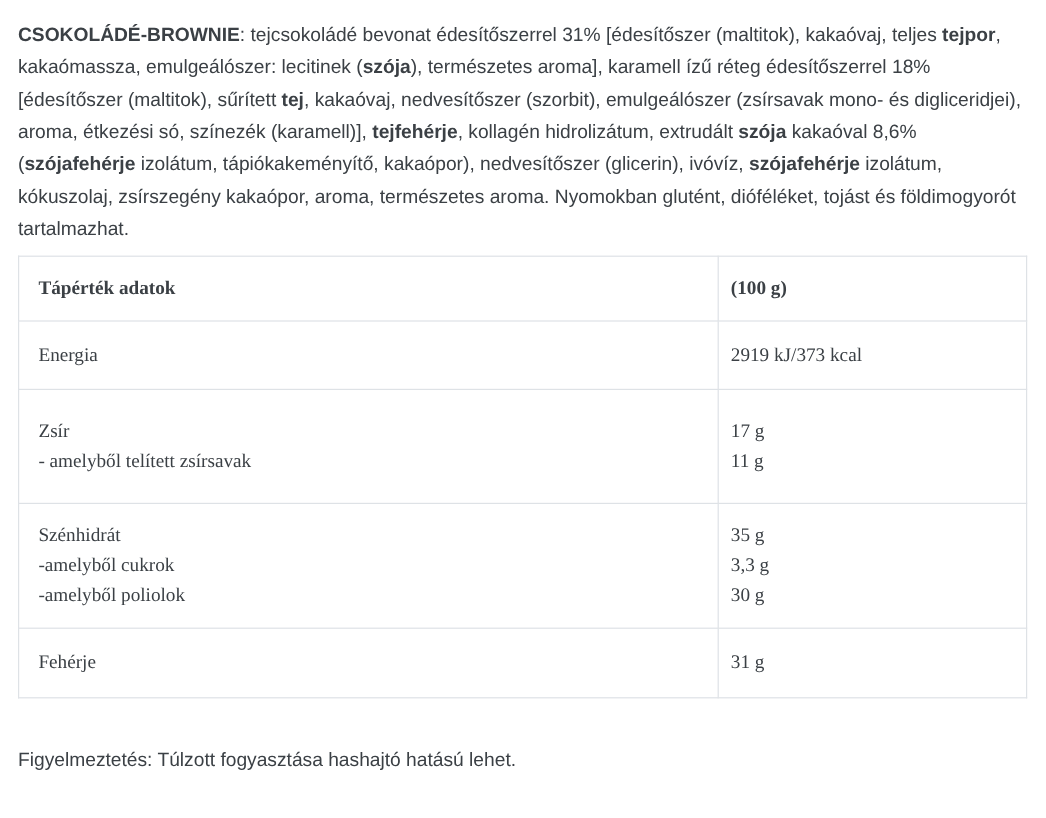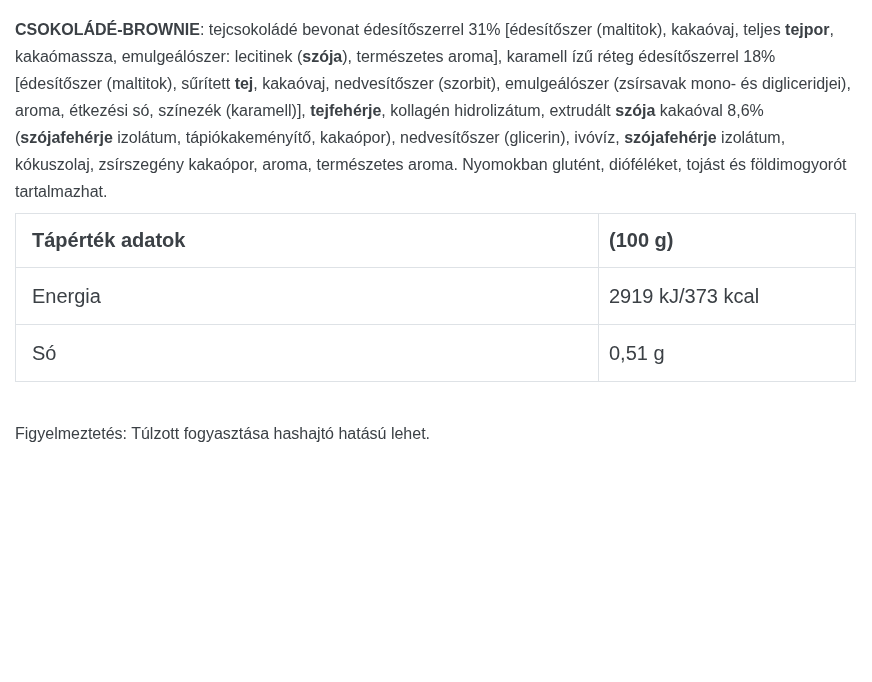--- a/index.html
+++ b/index.html
@@ -27,21 +27,22 @@
   .ingredients span.seg-bold{font-weight:700;}
   table.nutrition{
     border-collapse:collapse;
     width:840px;
     margin-top:8px;
     table-layout:fixed;
   }
   table.nutrition td{
     border:1px solid var(--border);
     vertical-align:middle;
-    font-size:20px;
+    font-size:16px;
+    font-family:Liberation Serif, serif;
   }
   col.c1{width:583px;}
   col.c2{width:257px;}
   td.label-cell{text-align:left;padding:14px 16px;}
   td.value-cell{padding:14px 10px;}
   tr.header-row td{font-weight:700;}
   .cell-line{line-height:25px;}
   tr.h54{height:54px;}
   tr.h57{height:57px;}
   tr.h95{height:95px;}
@@ -74,29 +75,51 @@
 
     <tr class="h57">
       <td class="label-cell">
         <div class="cell-line">Energia</div>
       </td>
       <td class="value-cell">
         <div class="cell-line">2919 kJ/373 kcal</div>
       </td>
     </tr>
 
-
-
-
-    <tr class="h57">
+    <tr class="h95">
       <td class="label-cell">
-        <div class="cell-line">Só</div>
+        <div class="cell-line">Zsír</div>
+        <div class="cell-line">- amelyből telített zsírsavak</div>
       </td>
       <td class="value-cell">
-        <div class="cell-line">0,51 g</div>
+        <div class="cell-line">17 g</div>
+        <div class="cell-line">11 g</div>
       </td>
     </tr>
+
+    <tr class="h101">
+      <td class="label-cell">
+        <div class="cell-line">Szénhidrát</div>
+        <div class="cell-line">-amelyből cukrok</div>
+        <div class="cell-line">-amelyből poliolok</div>
+      </td>
+      <td class="value-cell">
+        <div class="cell-line">35 g</div>
+        <div class="cell-line">3,3 g</div>
+        <div class="cell-line">30 g</div>
+      </td>
+    </tr>
+
+    <tr class="h58">
+      <td class="label-cell">
+        <div class="cell-line">Fehérje</div>
+      </td>
+      <td class="value-cell">
+        <div class="cell-line">31 g</div>
+      </td>
+    </tr>
+
   </tbody>
     </table>
 
   <p class="warning">Figyelmeztetés: Túlzott fogyasztása hashajtó hatású lehet.</p>
 
 </div>
 
 </body></html>

